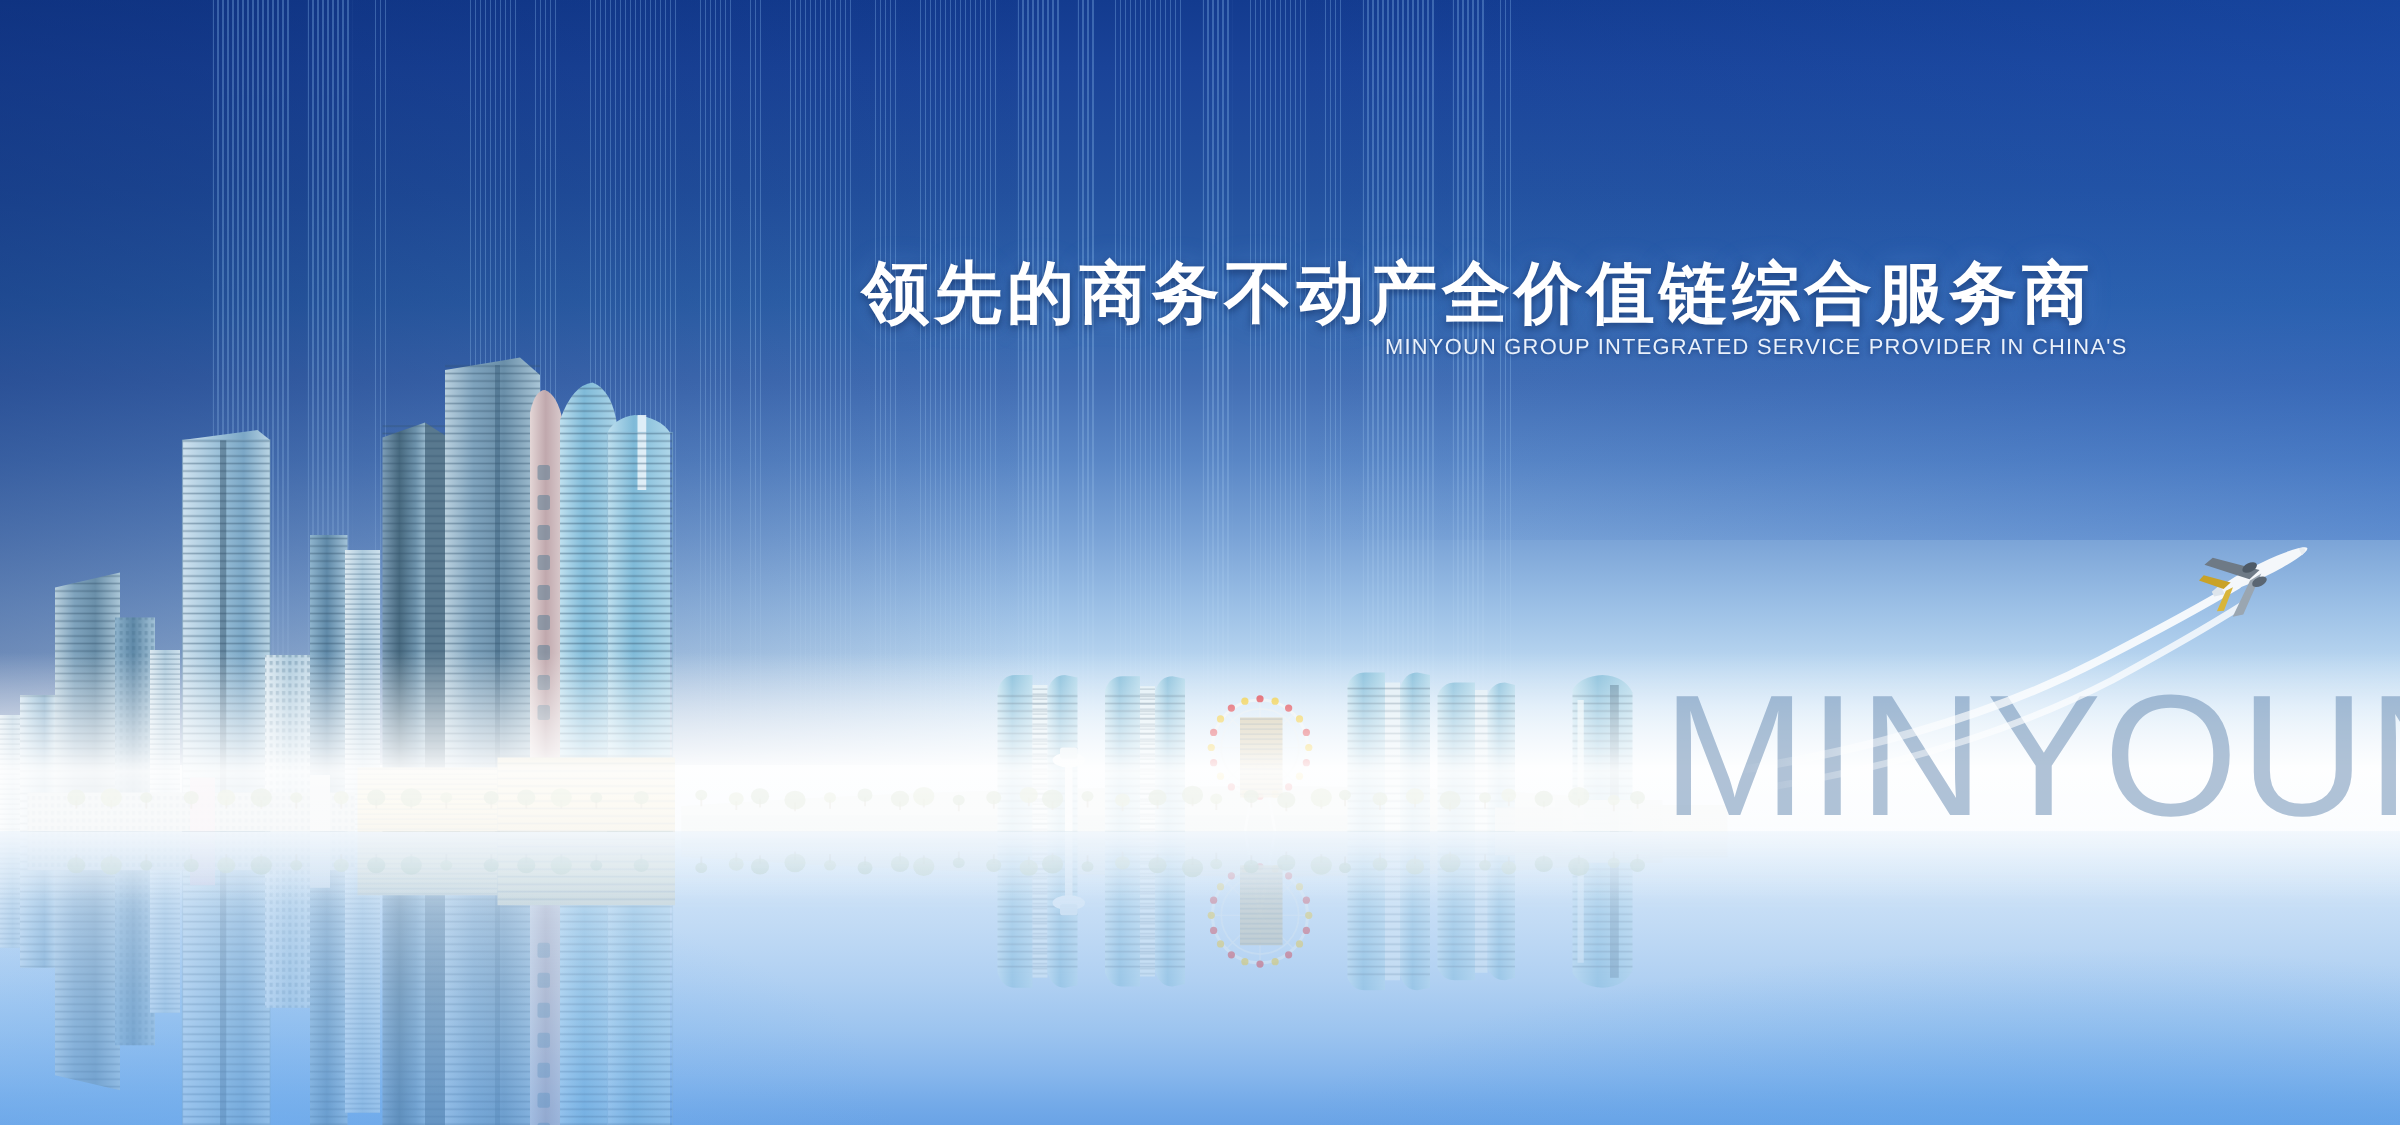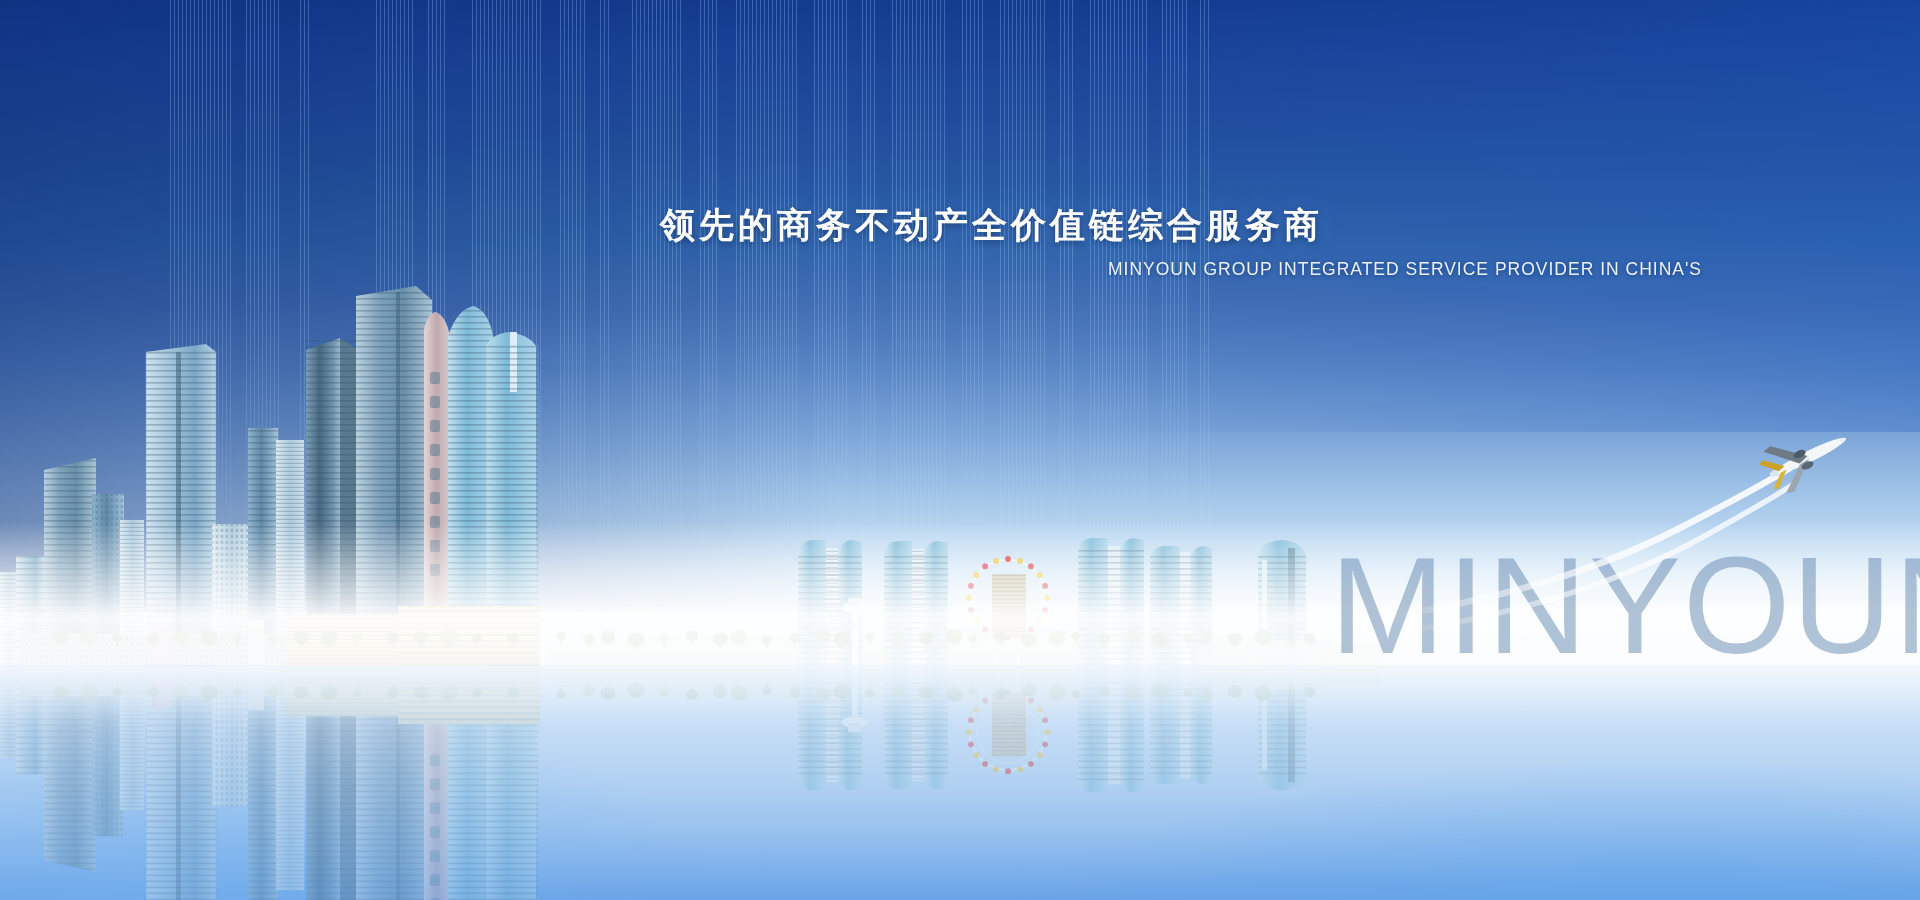--- a/index.html
+++ b/index.html
@@ -122,31 +122,31 @@
   }
 
   
   .text-block {
     position:absolute;
     left:660px; top:205px;
     width:1045px;
     text-align:right;
   }
   .headline {
-    font-size:35px;
+    font-size:54px;
     font-weight:700;
     color:#ffffff;
     letter-spacing:4px;
     line-height:1.12;
-    text-align:left;
+    text-align:center;
     white-space:nowrap;
     text-shadow:0 2px 7px rgba(5,25,70,.55), 0 0 22px rgba(130,180,255,.30);
   }
   .subtitle {
-    margin-top:13px;
+    margin-top:0;
     font-size:17.5px;
     font-weight:400;
     color:#eaf1fb;
     letter-spacing:1.0px;
     line-height:1.45;
     text-align:right;
     padding-right:3px;
     text-shadow:0 1px 4px rgba(5,25,70,.45);
   }
 

